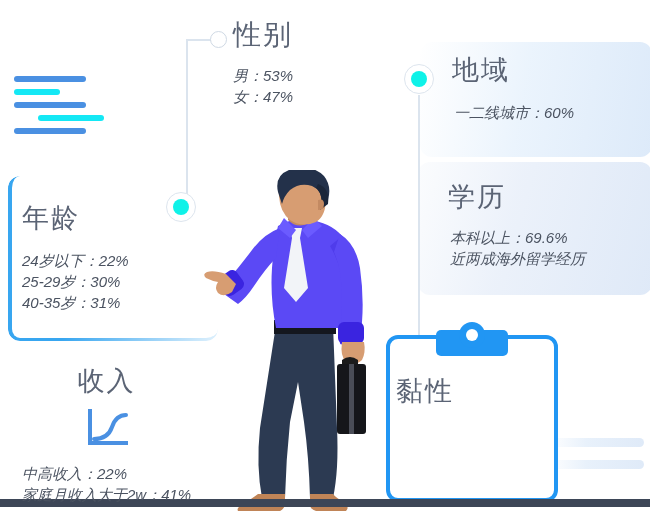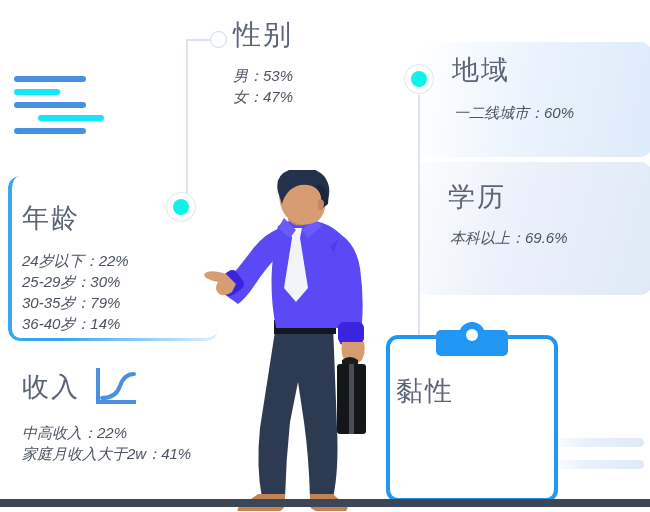--- a/index.html
+++ b/index.html
@@ -69,21 +69,21 @@
   .blk-edu .lines{margin-top:16px;padding-left:2px;}
 
   
   .blk-age{left:22px;top:193px;margin-top:12px;}
   .blk-age .h-title{color:#5b6475;}
   .blk-age .lines{margin-top:18px;}
 
   
   .blk-income{left:22px;top:368px;}
   .blk-income .lines{margin-top:16px;}
-  .income-head{display:flex;align-items:center;gap:14px;}
+  .income-head{display:flex;align-items:center;gap:14px;flex-direction:column;}
 
   
   .blk-sticky{left:396px;top:378px;}
   .blk-sticky .lines{margin-top:16px;padding-left:2px;}
 
   
   .node-open{
     position:absolute;width:17px;height:17px;border-radius:50%;
     border:1.6px solid #cfd9e4;background:#fff;box-sizing:border-box;
   }
@@ -220,30 +220,30 @@
     <div class="h-title">地域</div>
     <div class="lines">
       <div class="body-line">一二线城市：60%</div>
     </div>
   </div>
 
   <div class="blk blk-edu">
     <div class="h-title">学历</div>
     <div class="lines">
       <div class="body-line">本科以上：69.6%</div>
+      <div class="body-line">近两成海外留学经历</div>
     </div>
   </div>
 
   <div class="blk blk-age">
     <div class="h-title">年龄</div>
     <div class="lines">
       <div class="body-line">24岁以下：22%</div>
       <div class="body-line">25-29岁：30%</div>
-      <div class="body-line">30-35岁：79%</div>
-      <div class="body-line">36-40岁：14%</div>
+      <div class="body-line">40-35岁：31%</div>
     </div>
   </div>
 
   <div class="blk blk-income">
     <div class="income-head">
       <div class="h-title">收入</div>
       <svg class="chart-ico" viewBox="0 0 42 38">
         <path d="M4 2 L4 34 L40 34" stroke="#4a90e2" stroke-width="4" fill="none" stroke-linecap="square"></path>
         <path d="M8 30 Q22 30 26 18 Q30 6 40 6" stroke="#4a90e2" stroke-width="4" fill="none" stroke-linecap="round"></path>
       </svg>

